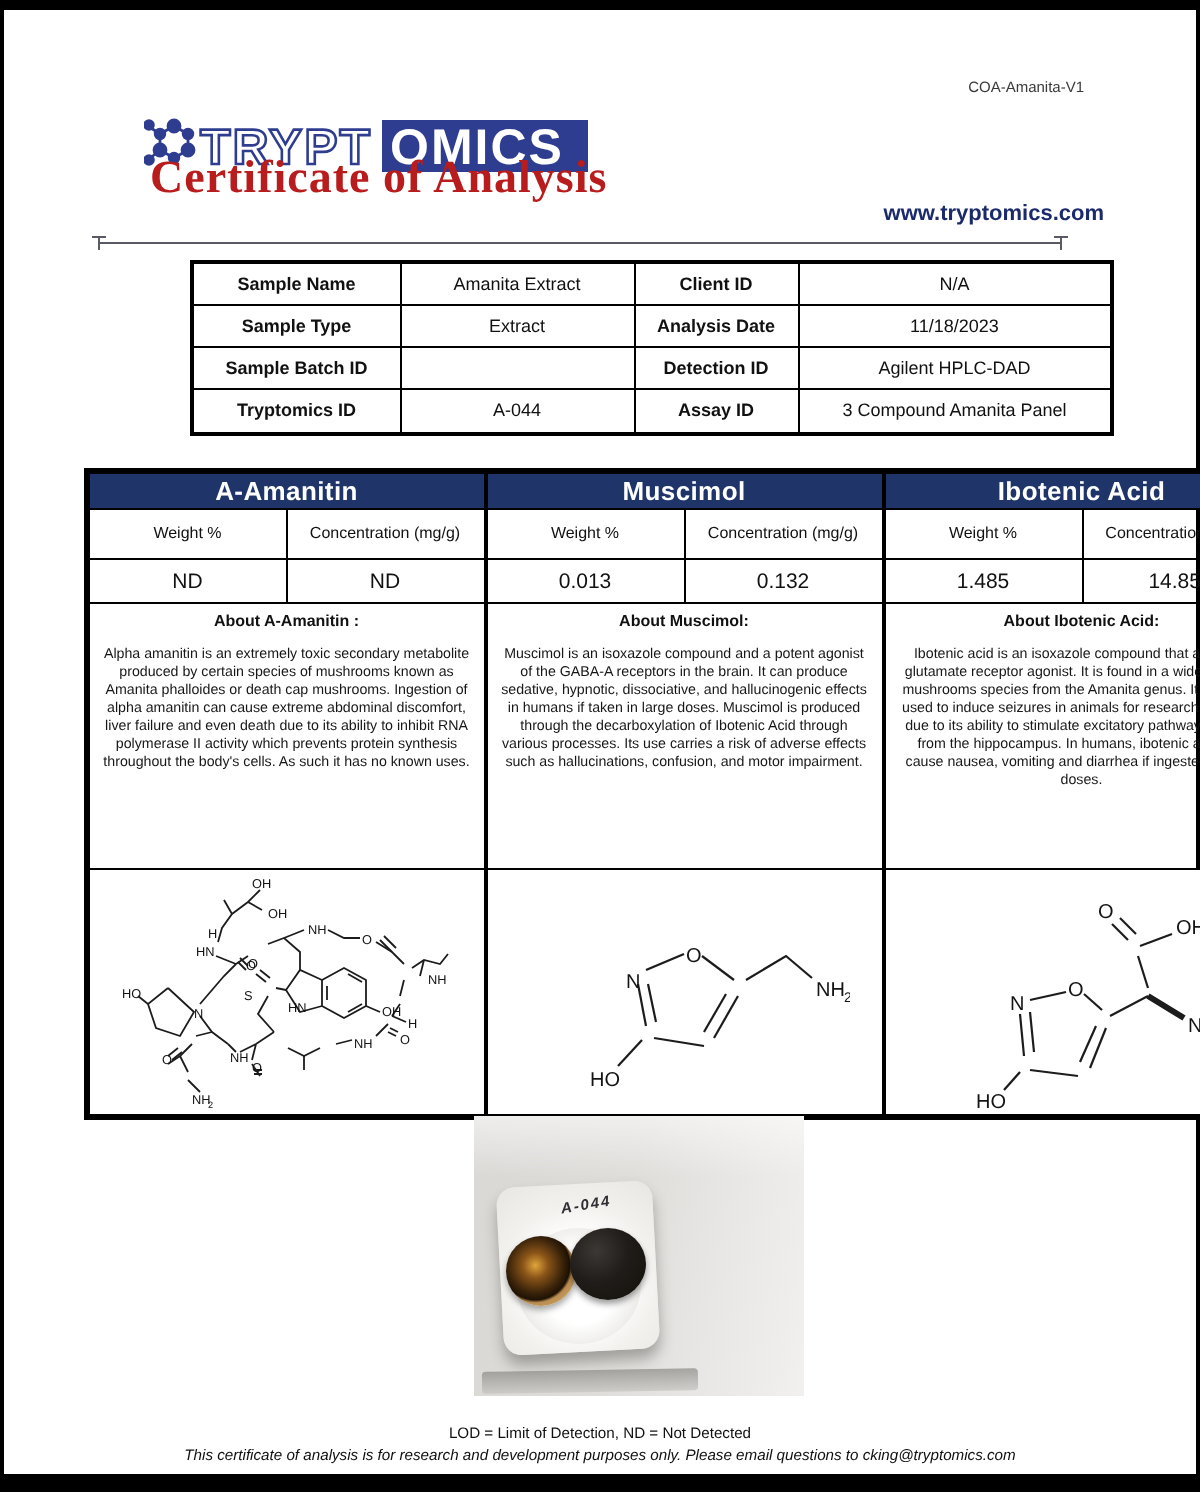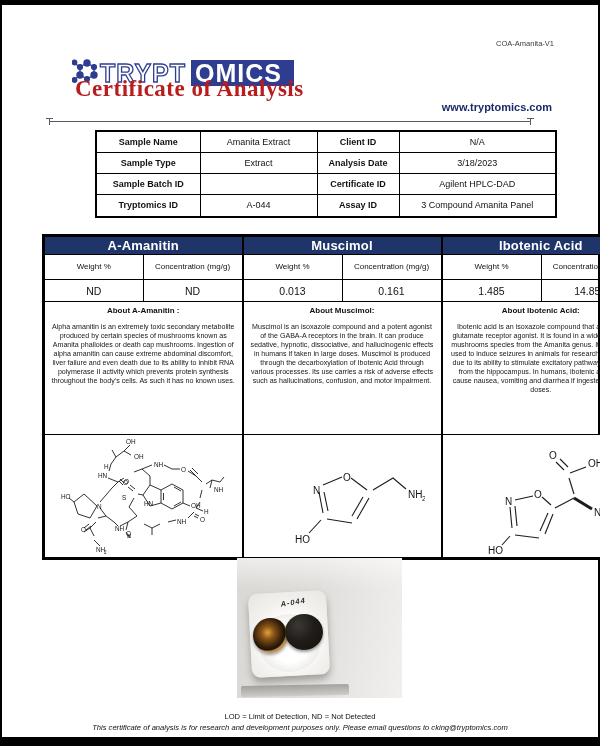--- a/index.html
+++ b/index.html
@@ -12,21 +12,21 @@
     color:#111;
     overflow:hidden;
   }
   
   .edge { position:absolute; background:#000; }
   .edge-top { left:0; top:0; width:600px; height:5px; }
   .edge-bottom { left:0; bottom:0; width:600px; height:9px; }
   .edge-left { left:0; top:0; width:2px; height:746px; }
   .edge-right { right:0; top:0; width:2px; height:746px; }
 
-  .doc-code { position:absolute; top:39px; right:46px; font-size:7.5px; color:#3a3a3a; }
+  .doc-code { position:absolute; top:39px; right:58px; font-size:7.5px; color:#3a3a3a; }
 
   .logo { position:absolute; left:72px; top:57px; }
   .cert-title {
     position:absolute; left:75px; top:76px;
     font-family:"Liberation Serif", serif; font-weight:bold;
     font-size:23px; color:#b91c1c; letter-spacing:.5px;
   }
   .website { position:absolute; top:101px; right:48px; font-size:11px; font-weight:bold; color:#1b2a6b; }
 
   .rule { position:absolute; left:49px; top:121px; width:482px; height:1px; background:#5a5a66; }
@@ -160,26 +160,26 @@
       <tr>
     <td class="lbl">Sample Name</td>
     <td>Amanita Extract</td>
     <td class="lbl">Client ID</td>
     <td>N/A</td>
   </tr>
   <tr>
     <td class="lbl">Sample Type</td>
     <td>Extract</td>
     <td class="lbl">Analysis Date</td>
-    <td>3/18/2023</td>
+    <td>11/18/2023</td>
   </tr>
   <tr>
     <td class="lbl">Sample Batch ID</td>
     <td></td>
-    <td class="lbl">Certificate ID</td>
+    <td class="lbl">Detection ID</td>
     <td>Agilent HPLC-DAD</td>
   </tr>
   <tr>
     <td class="lbl">Tryptomics ID</td>
     <td>A-044</td>
     <td class="lbl">Assay ID</td>
     <td>3 Compound Amanita Panel</td>
   </tr>
 </tbody>
   </table>
@@ -196,21 +196,21 @@
     <td class="subhdr">Concentration (mg/g)</td>
     <td class="subhdr csep">Weight %</td>
     <td class="subhdr">Concentration (mg/g)</td>
     <td class="subhdr csep">Weight %</td>
     <td class="subhdr">Concentration (mg/g)</td>
   </tr>
   <tr>
     <td class="val">ND</td>
     <td class="val">ND</td>
     <td class="val csep">0.013</td>
-    <td class="val">0.161</td>
+    <td class="val">0.132</td>
     <td class="val csep">1.485</td>
     <td class="val">14.853</td>
   </tr>
   <tr>
     <td class="about" colspan="2">
       <div class="about-title">About A-Amanitin :</div>
       <div class="about-text">Alpha amanitin is an extremely toxic secondary metabolite produced by certain species of mushrooms known as Amanita phalloides or death cap mushrooms. Ingestion of alpha amanitin can cause extreme abdominal discomfort, liver failure and even death due to its ability to inhibit RNA polymerase II activity which prevents protein synthesis throughout the body's cells. As such it has no known uses.</div>
     </td>
     <td class="about csep" colspan="2">
       <div class="about-title">About Muscimol:</div>

